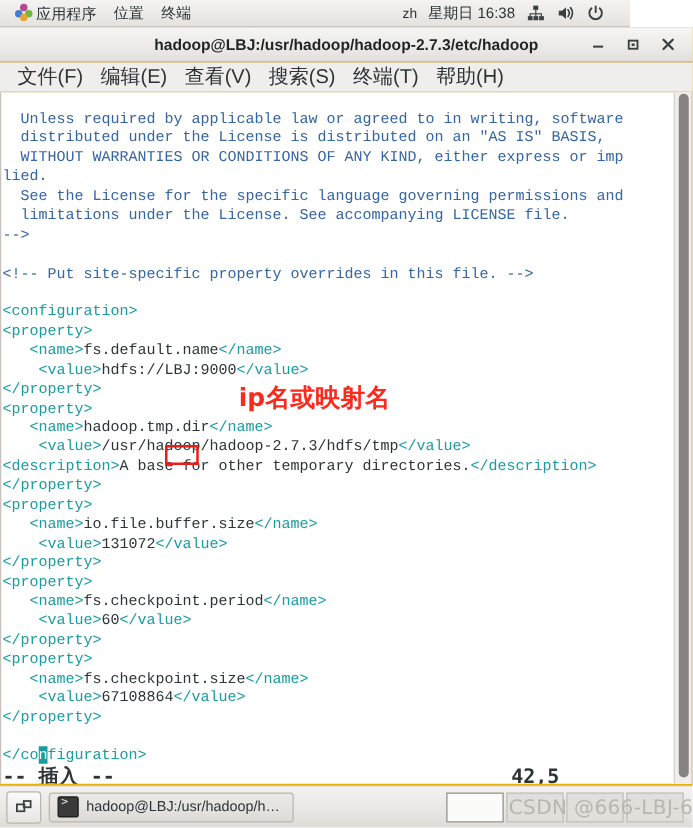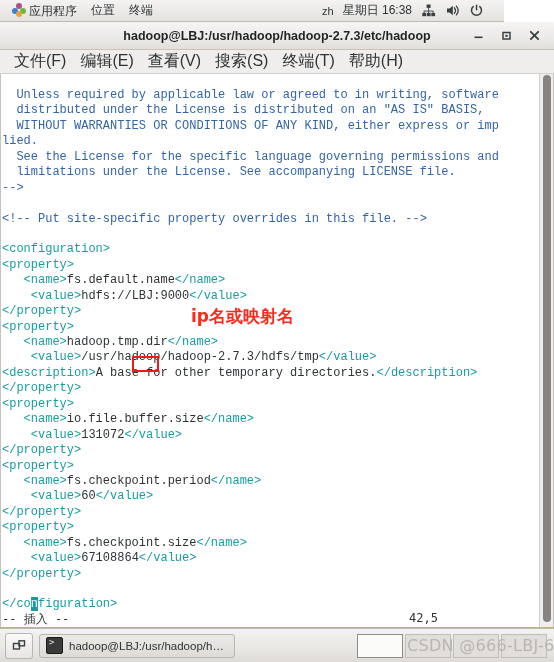--- a/index.html
+++ b/index.html
@@ -156,24 +156,25 @@
     background: #189ca0;
     color: #ffffff;
   }
 
   .statusline {
     position: absolute;
     left: 0; right: 14px;
     bottom: 0;
     height: 16px;
     font-family: "DejaVu Sans Mono", "Liberation Mono", monospace;
-    font-size: 12px;
+    font-size: 16px;
     color: #2e3436;
     white-space: pre;
     box-sizing: border-box;
+    font-weight: bold;
   }
   .statusline .sl-mode { position: absolute; left: 1px; top: 0; }
   .statusline .sl-pos  { position: absolute; left: 408px; top: 0; }
   .statusline .sl-end  { position: absolute; left: 492px; top: 16px; }
 
   .scrollbar {
     position: absolute;
     top: 0; right: 0;
     width: 14px; height: 100%;
     background: #f0eeec;
@@ -189,21 +190,21 @@
     background: #878380;
     border-radius: 4px;
   }
 
   
   .anno-text {
     position: absolute;
     left: 190px;
     top: 231px;
     font-family: "DejaVu Sans", "Liberation Sans", sans-serif;
-    font-size: 17px;
+    font-size: 20px;
     color: #fc2a1c;
     font-weight: 600;
     white-space: nowrap;
     pointer-events: none;
   }
   .anno-box {
     position: absolute;
     left: 131px;
     top: 282px;
     width: 27px;

